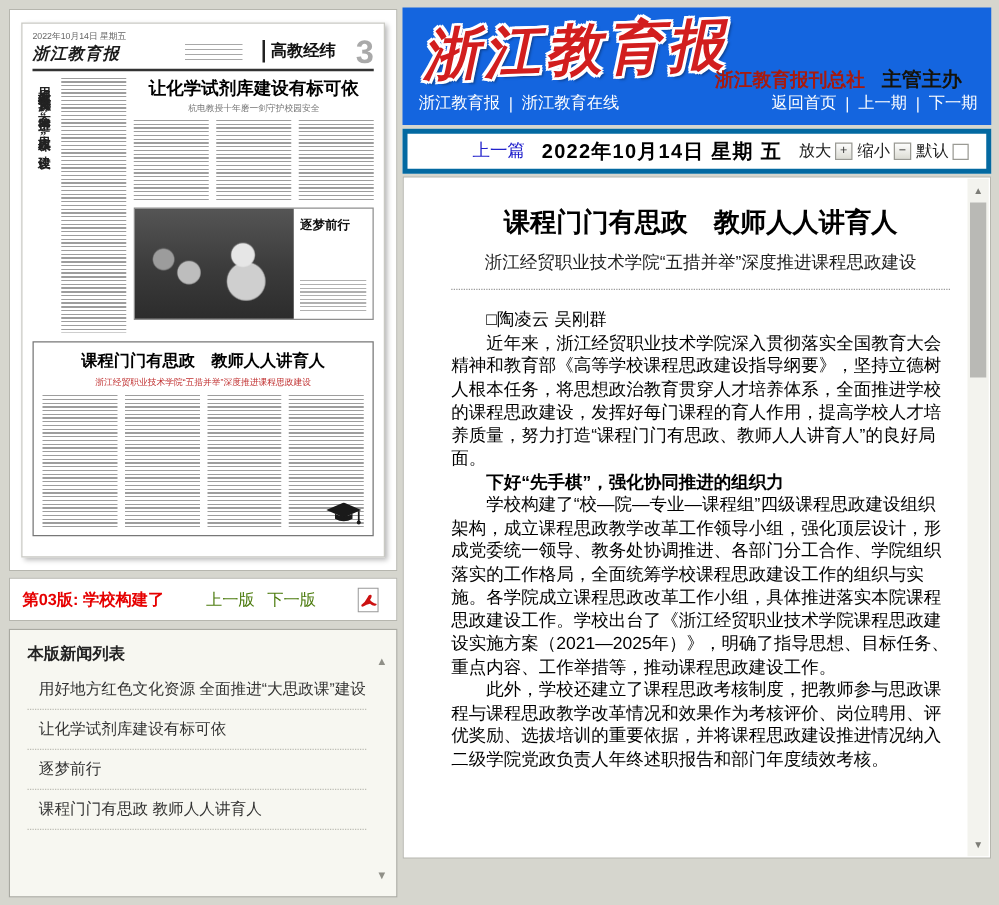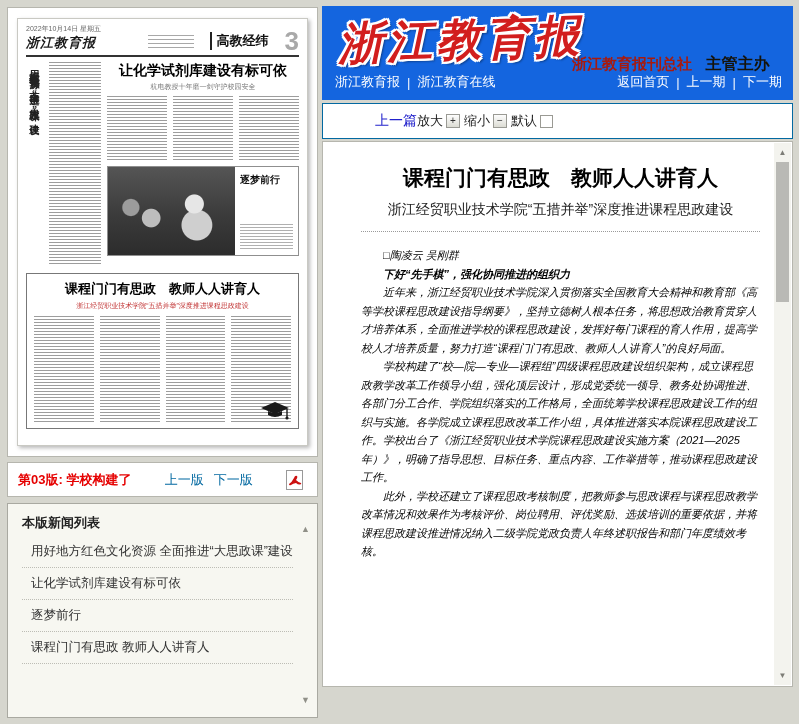--- a/index.html
+++ b/index.html
@@ -52,21 +52,21 @@
                    display:flex; flex-direction:column; }
   .box-title { font-size:13px; font-weight:bold; text-align:center; white-space:nowrap; color:#000; }
   .box-subtitle { font-size:7px; text-align:center; color:#c03030; margin:3px 0 5px; }
   .box-cols { flex:1; display:flex; gap:6px; position:relative; }
   .grad-cap { position:absolute; right:2px; bottom:1px; }
   
   .edition-bar { margin-top:5px; background:#fff; border:1px solid #b6b6ae; height:35px;
                  display:flex; align-items:center; padding:0 14px 0 10px; }
   .edition-label { color:#e60000; font-weight:bold; font-size:13px; }
   .edition-links { margin:0 auto; display:flex; gap:10px; }
-  .edition-links span { color:#0369a1; font-size:13px; cursor:pointer; }
+  .edition-links span { color:#4d7c0f; font-size:13px; cursor:pointer; }
   
   .news-box { margin-top:6px; background:#f7f7f1; border:1px solid #a9a9a1; height:215px;
               padding:10px 24px 8px 14px; position:relative; }
   .news-header { font-size:13px; font-weight:bold; color:#222; margin-bottom:4px; }
   .news-item { font-size:12.5px; color:#333; padding:7px 0 7px 9px;
                border-bottom:1px dotted #bdbdb5; cursor:pointer; }
   .list-arrow { position:absolute; right:7px; font-size:9px; color:#909088; cursor:pointer; }
   .list-arrow.up { top:20px; } .list-arrow.down { bottom:12px; }
   
   .right-panel { position:absolute; left:322px; top:6px; width:471px; }
@@ -78,38 +78,38 @@
                       -2px 0 0 #fff,2px 0 0 #fff,0 -2px 0 #fff,0 2px 0 #fff,3px 3px 2px rgba(0,0,0,.35); }
   .publisher-line { position:absolute; left:250px; top:48px; white-space:nowrap; }
   .publisher { color:#a81a0e; font-weight:bold; font-size:15px; }
   .publisher-role { color:#15130a; font-weight:bold; font-size:16px; margin-left:9px; }
   .banner-nav { position:absolute; left:13px; right:11px; bottom:9px;
                 display:flex; justify-content:space-between; font-size:13px; color:#fff; }
   .banner-nav .nav-group { display:flex; gap:7px; align-items:center; }
   .banner-nav .lnk { cursor:pointer; }
   .banner-nav .sep { opacity:.95; }
   
-  .toolbar { margin-top:3px; background:#fff; border:1px solid #0369a1; height:36px;
+  .toolbar { margin-top:3px; background:#fff; border:4px solid #0369a1; height:36px;
              display:flex; align-items:center; padding:0 14px 0 52px; }
   .prev-article { color:#2222cc; font-size:14px; cursor:pointer; }
   .tb-date { font-weight:bold; font-size:16px; color:#000; margin:0 auto; letter-spacing:1px; }
   .tb-controls { display:flex; align-items:center; gap:4px; font-size:13px; color:#222; }
   .tb-ctrl { display:flex; align-items:center; gap:3px; cursor:pointer; }
   .tb-btn { width:14px; height:14px; border:1px solid #9a9a94; background:linear-gradient(#fdfdfd,#dcdcd4);
             display:inline-flex; align-items:center; justify-content:center;
             font-size:10px; line-height:1; color:#333; }
   .tb-check { width:13px; height:13px; border:1px solid #9a9a94; background:#fff; display:inline-block; }
   
   .article-panel { margin-top:2px; background:#fff; border:1px solid #b6b6ae; height:546px;
                    position:relative; overflow:hidden; }
   .article-content { padding:14px 10px 0 38px; margin-right:22px; }
   .a-title { text-align:center; font-size:21px; font-weight:bold; color:#000; margin:8px 0 9px; }
   .a-subtitle { text-align:center; font-size:14px; color:#222; margin-bottom:12px; }
   .a-sep { border-bottom:1px dotted #9a9a9a; margin:10px 0 14px; }
-  .byline, .para { font-size:11px; line-height:18.5px; color:#000; text-indent:2em; margin:0;font-style:italic; }
+  .byline, .para { font-size:14px; line-height:18.5px; color:#000; text-indent:2em; margin:0; }
   .byline { margin-bottom:0; }
   .para.subhead { font-weight:bold; }
   
   .scrollbar { position:absolute; top:1px; bottom:1px; right:1px; width:17px; background:#f3f3ee; }
   .sb-btn { position:absolute; left:1px; right:1px; height:15px; display:flex; align-items:center;
             justify-content:center; font-size:8px; color:#7c7c76; cursor:pointer; }
   .sb-up { top:2px; } .sb-down { bottom:2px; }
   .sb-thumb { position:absolute; left:2px; right:2px; top:19px; height:140px; background:#b9b9b5; cursor:grab; }
 </style>
 </head>
@@ -211,20 +211,21 @@
         <span class="sep">|</span>
         <span class="lnk">上一期</span>
         <span class="sep">|</span>
         <span class="lnk">下一期</span>
       </div>
     </div>
   </div>
 
   <div class="toolbar">
     <span class="prev-article">上一篇</span>
+    <span class="tb-date">2022年10月14日 星期 五</span>
     <span class="tb-controls">
       <span class="tb-ctrl">
         <span>放大</span>
         <span class="tb-btn">+</span>
       </span>
       <span class="tb-ctrl">
         <span>缩小</span>
         <span class="tb-btn">−</span>
       </span>
       <span class="tb-ctrl">
@@ -233,22 +234,22 @@
       </span>
     </span>
   </div>
 
   <div class="article-panel">
     <div class="article-content">
       <div class="a-title">课程门门有思政　教师人人讲育人</div>
       <div class="a-subtitle">浙江经贸职业技术学院“五措并举”深度推进课程思政建设</div>
       <div class="a-sep"></div>
       <p class="byline">□陶凌云 吴刚群</p>
+      <p class="para">近年来，浙江经贸职业技术学院深入贯彻落实全国教育大会精神和教育部《高等学校课程思政建设指导纲要》，坚持立德树人根本任务，将思想政治教育贯穿人才培养体系，全面推进学校的课程思政建设，发挥好每门课程的育人作用，提高学校人才培养质量，努力打造“课程门门有思政、教师人人讲育人”的良好局面。</p>
       <p class="para subhead">下好“先手棋”，强化协同推进的组织力</p>
-      <p class="para">近年来，浙江经贸职业技术学院深入贯彻落实全国教育大会精神和教育部《高等学校课程思政建设指导纲要》，坚持立德树人根本任务，将思想政治教育贯穿人才培养体系，全面推进学校的课程思政建设，发挥好每门课程的育人作用，提高学校人才培养质量，努力打造“课程门门有思政、教师人人讲育人”的良好局面。</p>
       <p class="para">学校构建了“校—院—专业—课程组”四级课程思政建设组织架构，成立课程思政教学改革工作领导小组，强化顶层设计，形成党委统一领导、教务处协调推进、各部门分工合作、学院组织落实的工作格局，全面统筹学校课程思政建设工作的组织与实施。各学院成立课程思政改革工作小组，具体推进落实本院课程思政建设工作。学校出台了《浙江经贸职业技术学院课程思政建设实施方案（2021—2025年）》，明确了指导思想、目标任务、重点内容、工作举措等，推动课程思政建设工作。</p>
       <p class="para">此外，学校还建立了课程思政考核制度，把教师参与思政课程与课程思政教学改革情况和效果作为考核评价、岗位聘用、评优奖励、选拔培训的重要依据，并将课程思政建设推进情况纳入二级学院党政负责人年终述职报告和部门年度绩效考核。</p>
 
     </div>
     <div class="scrollbar">
       <span class="sb-btn sb-up">▲</span>
       <span class="sb-thumb"></span>
       <span class="sb-btn sb-down">▼</span>
     </div>
   </div>

